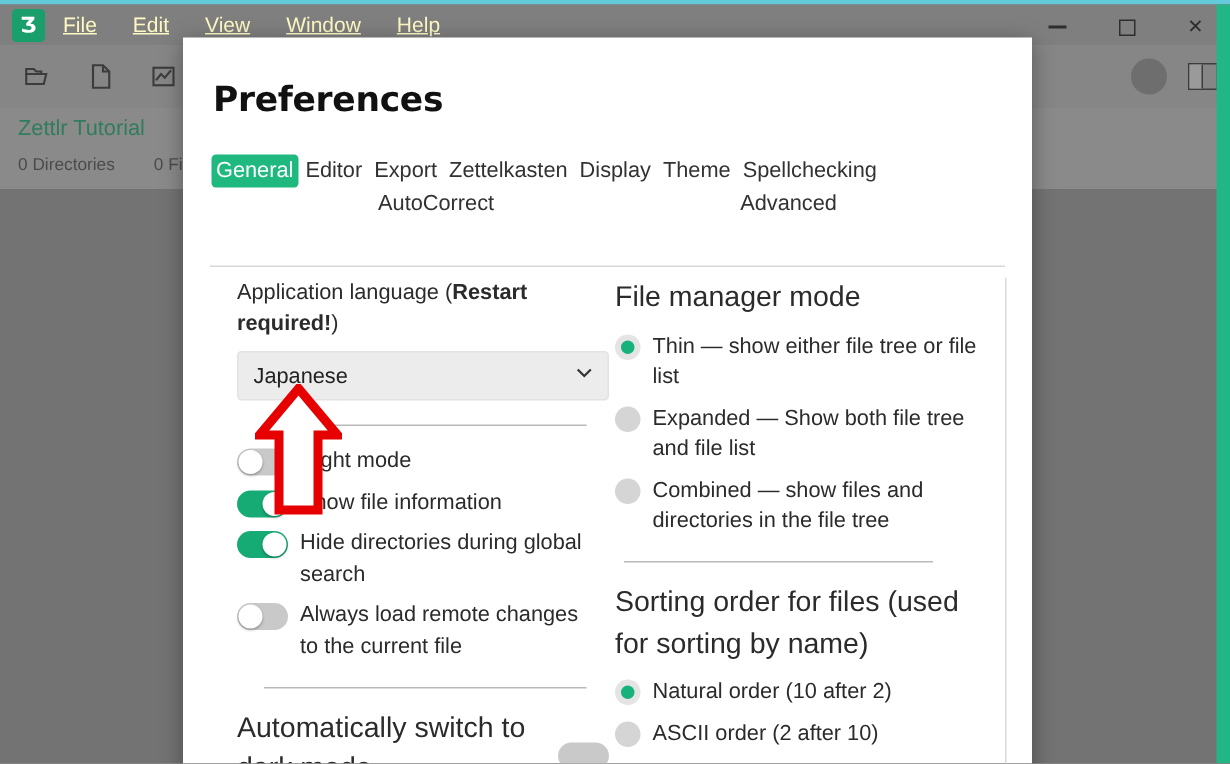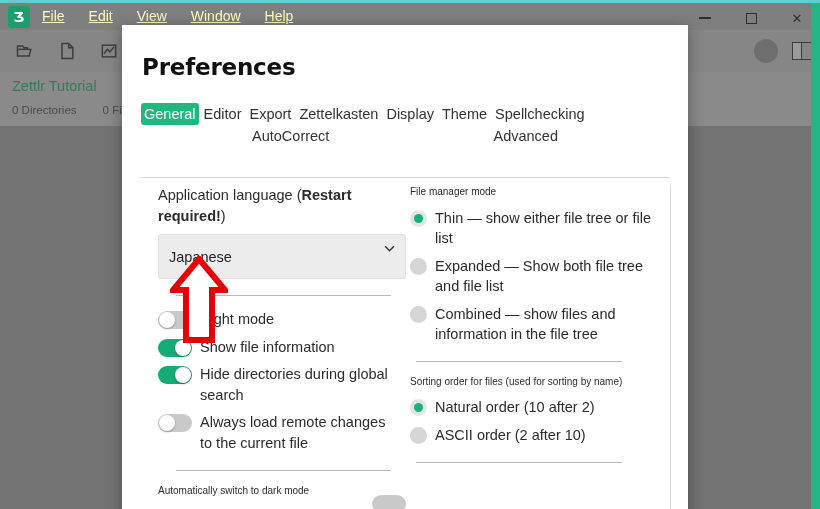--- a/index.html
+++ b/index.html
@@ -154,21 +154,21 @@
     width: 1px; background: #dcdcdc;
   }
 
   .field-label {
     font-size: 14.5px; color: #2b2b2b; line-height: 1.45;
     margin-bottom: 7px;
   }
   .field-label b { font-weight: bold; }
 
   select.lang-select {
-    width: 248px; height: 45px;
+    width: 248px; height: 33px;
     background: #ececec;
     border: 1px solid #e2e2e2;
     border-radius: 3px;
     font-size: 14.5px; color: #222222;
     padding: 0 10px;
     font-family: "Liberation Sans", sans-serif;
     -webkit-appearance: none; appearance: none;
   }
   .select-wrap { position: relative; display: inline-block; }
   .select-chev {
@@ -213,21 +213,21 @@
     margin: 2px 8px 0 0;
     display: flex; align-items: center; justify-content: center;
   }
   .radio.on { background: #e4e4e4; }
   .radio.on::after {
     content: ""; width: 9px; height: 9px; border-radius: 50%;
     background: #17b27c;
   }
 
   .section-label {
-    font-size: 10px; color: #2b2b2b; line-height: 1.45;
+    font-size: 19px; color: #2b2b2b; line-height: 1.45;
     margin-bottom: 8px;
   }
 
   
   .edge-toggle {
     position: absolute; right: -6px; bottom: 10px;
     width: 34px; height: 18px; border-radius: 9px; background: #c9c9c9;
   }
 
   
@@ -392,21 +392,21 @@
           <div class="opt-text">Thin — show either file tree or file list</div>
         </div>
 
         <div class="opt-row">
           <div class="radio"></div>
           <div class="opt-text">Expanded — Show both file tree and file list</div>
         </div>
 
         <div class="opt-row">
           <div class="radio"></div>
-          <div class="opt-text">Combined — show files and information in the file tree</div>
+          <div class="opt-text">Combined — show files and directories in the file tree</div>
         </div>
 
         <div class="hr right-hr"></div>
 
         <div class="section-label">Sorting order for files (used for sorting by name)</div>
 
         <div class="opt-row">
           <div class="radio on"></div>
           <div class="opt-text">Natural order (10 after 2)</div>
         </div>

